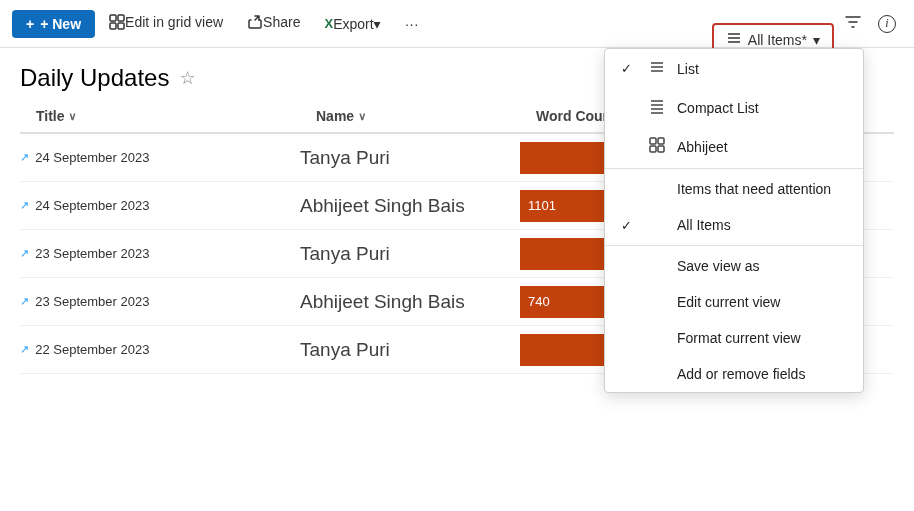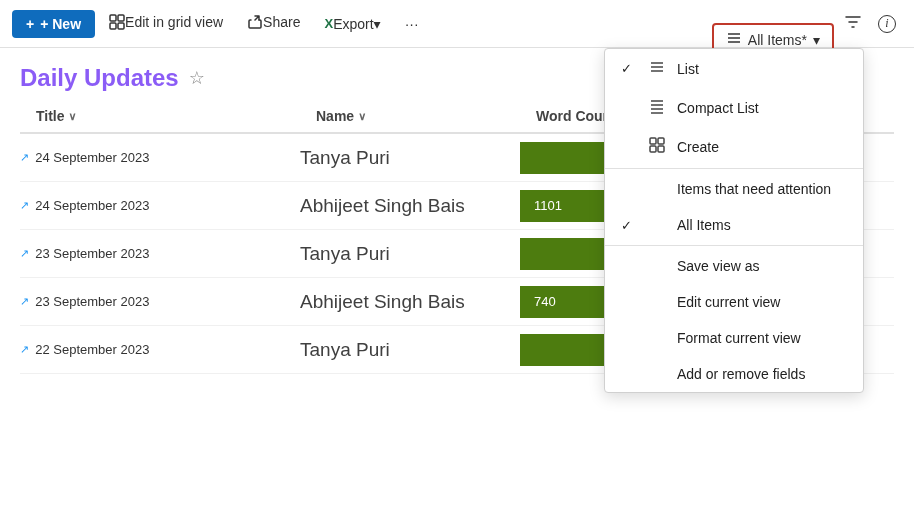--- a/index.html
+++ b/index.html
@@ -79,22 +79,22 @@
 
     
     .page-header {
       padding: 16px 20px 8px 20px;
       display: flex;
       align-items: center;
       gap: 10px;
     }
     .page-title {
       font-size: 24px;
-      font-weight: 700;
-      color: #8b5cf6;
+      font-weight: 400;
+      color: #000000;
     }
     .star-icon {
       font-size: 18px;
       color: #888;
       cursor: pointer;
     }
 
     
     .table-area {
       padding: 0 20px;
@@ -127,24 +127,24 @@
     .cell-name {
       width: 220px;
       font-size: 19px;
       color: #404040;
     }
     .cell-word {
       width: 140px;
     }
     .word-bar {
       height: 32px;
-      background: #4d7c0f;
-      display: flex;
-      align-items: center;
-      padding-left: 14px;
+      background: #c2410c;
+      display: flex;
+      align-items: center;
+      padding-left: 8px;
       color: #fff;
       font-size: 13px;
       font-weight: 500;
       min-width: 80px;
     }
     .sort-icon { font-size: 11px; color: #666; }
 
     
     .dropdown-overlay {
       position: absolute;
@@ -343,21 +343,21 @@
       <span class="dropdown-item-text">Compact List</span>
     </div>
     <div class="dropdown-item">
       <span class="check-icon"></span>
       <span class="item-icon"><svg width="16" height="16" viewBox="0 0 16 16" fill="none">
           <rect x="1" y="1" width="6" height="6" rx="1" stroke="#444" stroke-width="1.5"></rect>
           <rect x="9" y="1" width="6" height="6" rx="1" stroke="#444" stroke-width="1.5"></rect>
           <rect x="1" y="9" width="6" height="6" rx="1" stroke="#444" stroke-width="1.5"></rect>
           <rect x="9" y="9" width="6" height="6" rx="1" stroke="#444" stroke-width="1.5"></rect>
         </svg></span>
-      <span class="dropdown-item-text">Create</span>
+      <span class="dropdown-item-text">Abhijeet</span>
     </div>
     <div class="dropdown-separator"></div>
     <div class="dropdown-item">
       <span class="check-icon"></span>
       <span class="item-icon"></span>
       <span class="dropdown-item-text">Items that need attention</span>
     </div>
     <div class="dropdown-item">
       <span class="check-icon">✓</span>
       <span class="item-icon"></span>

